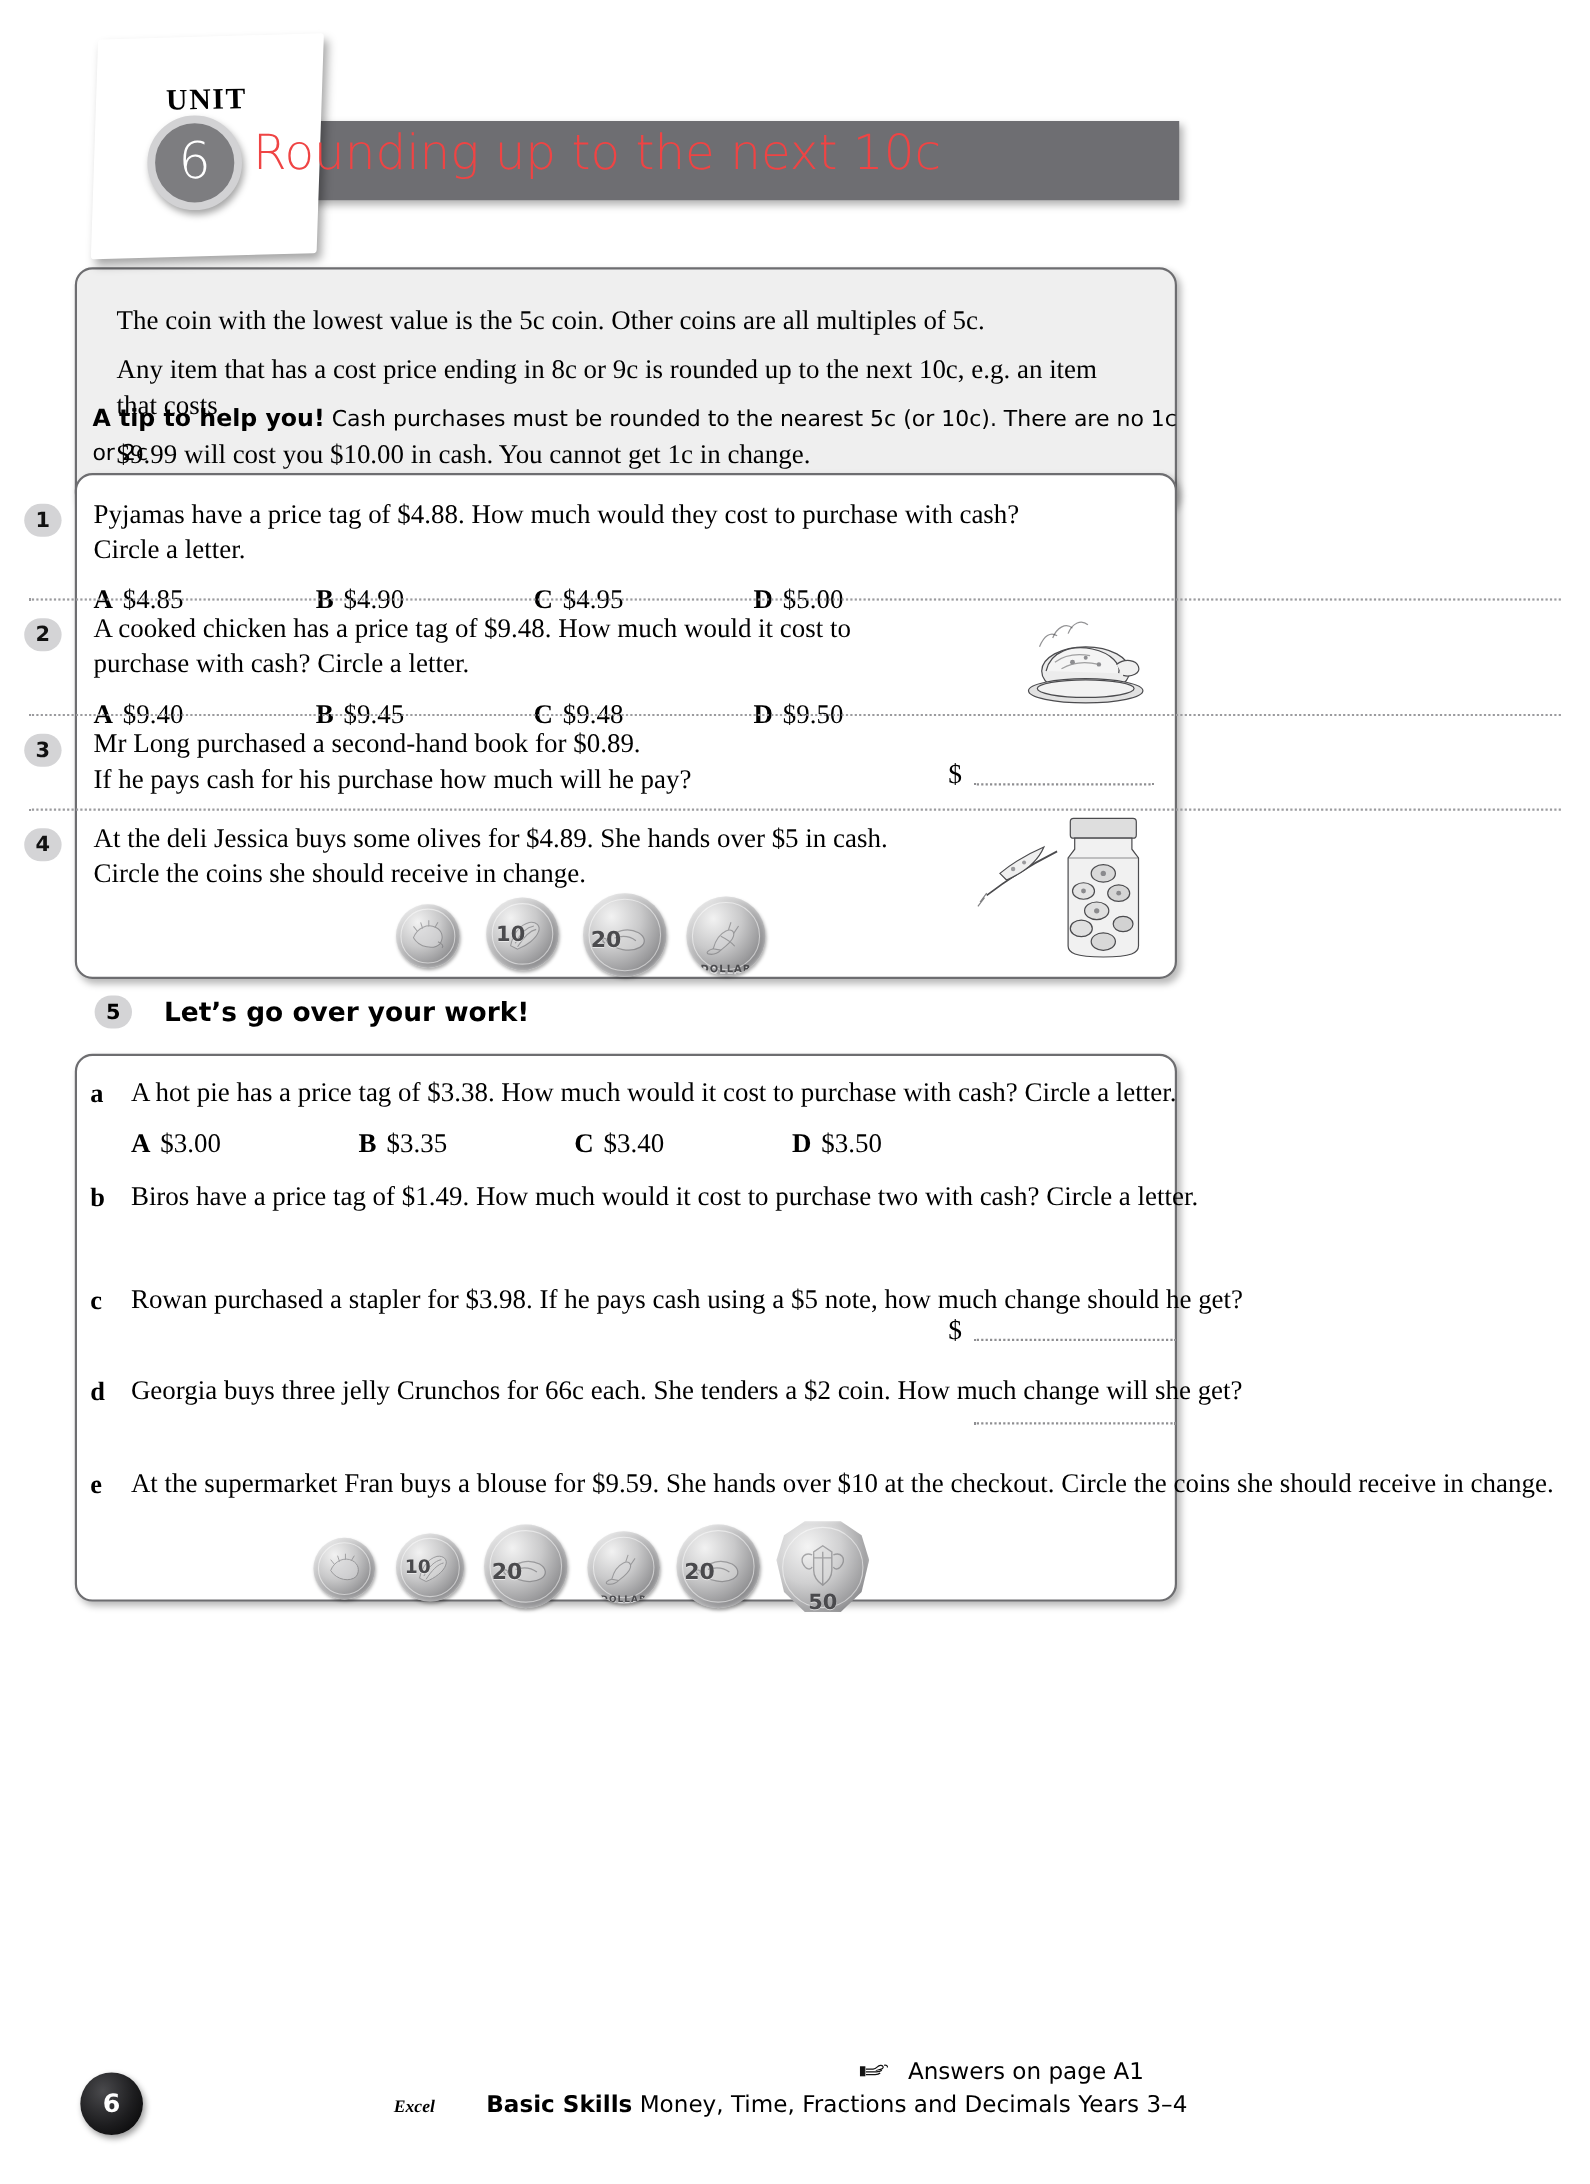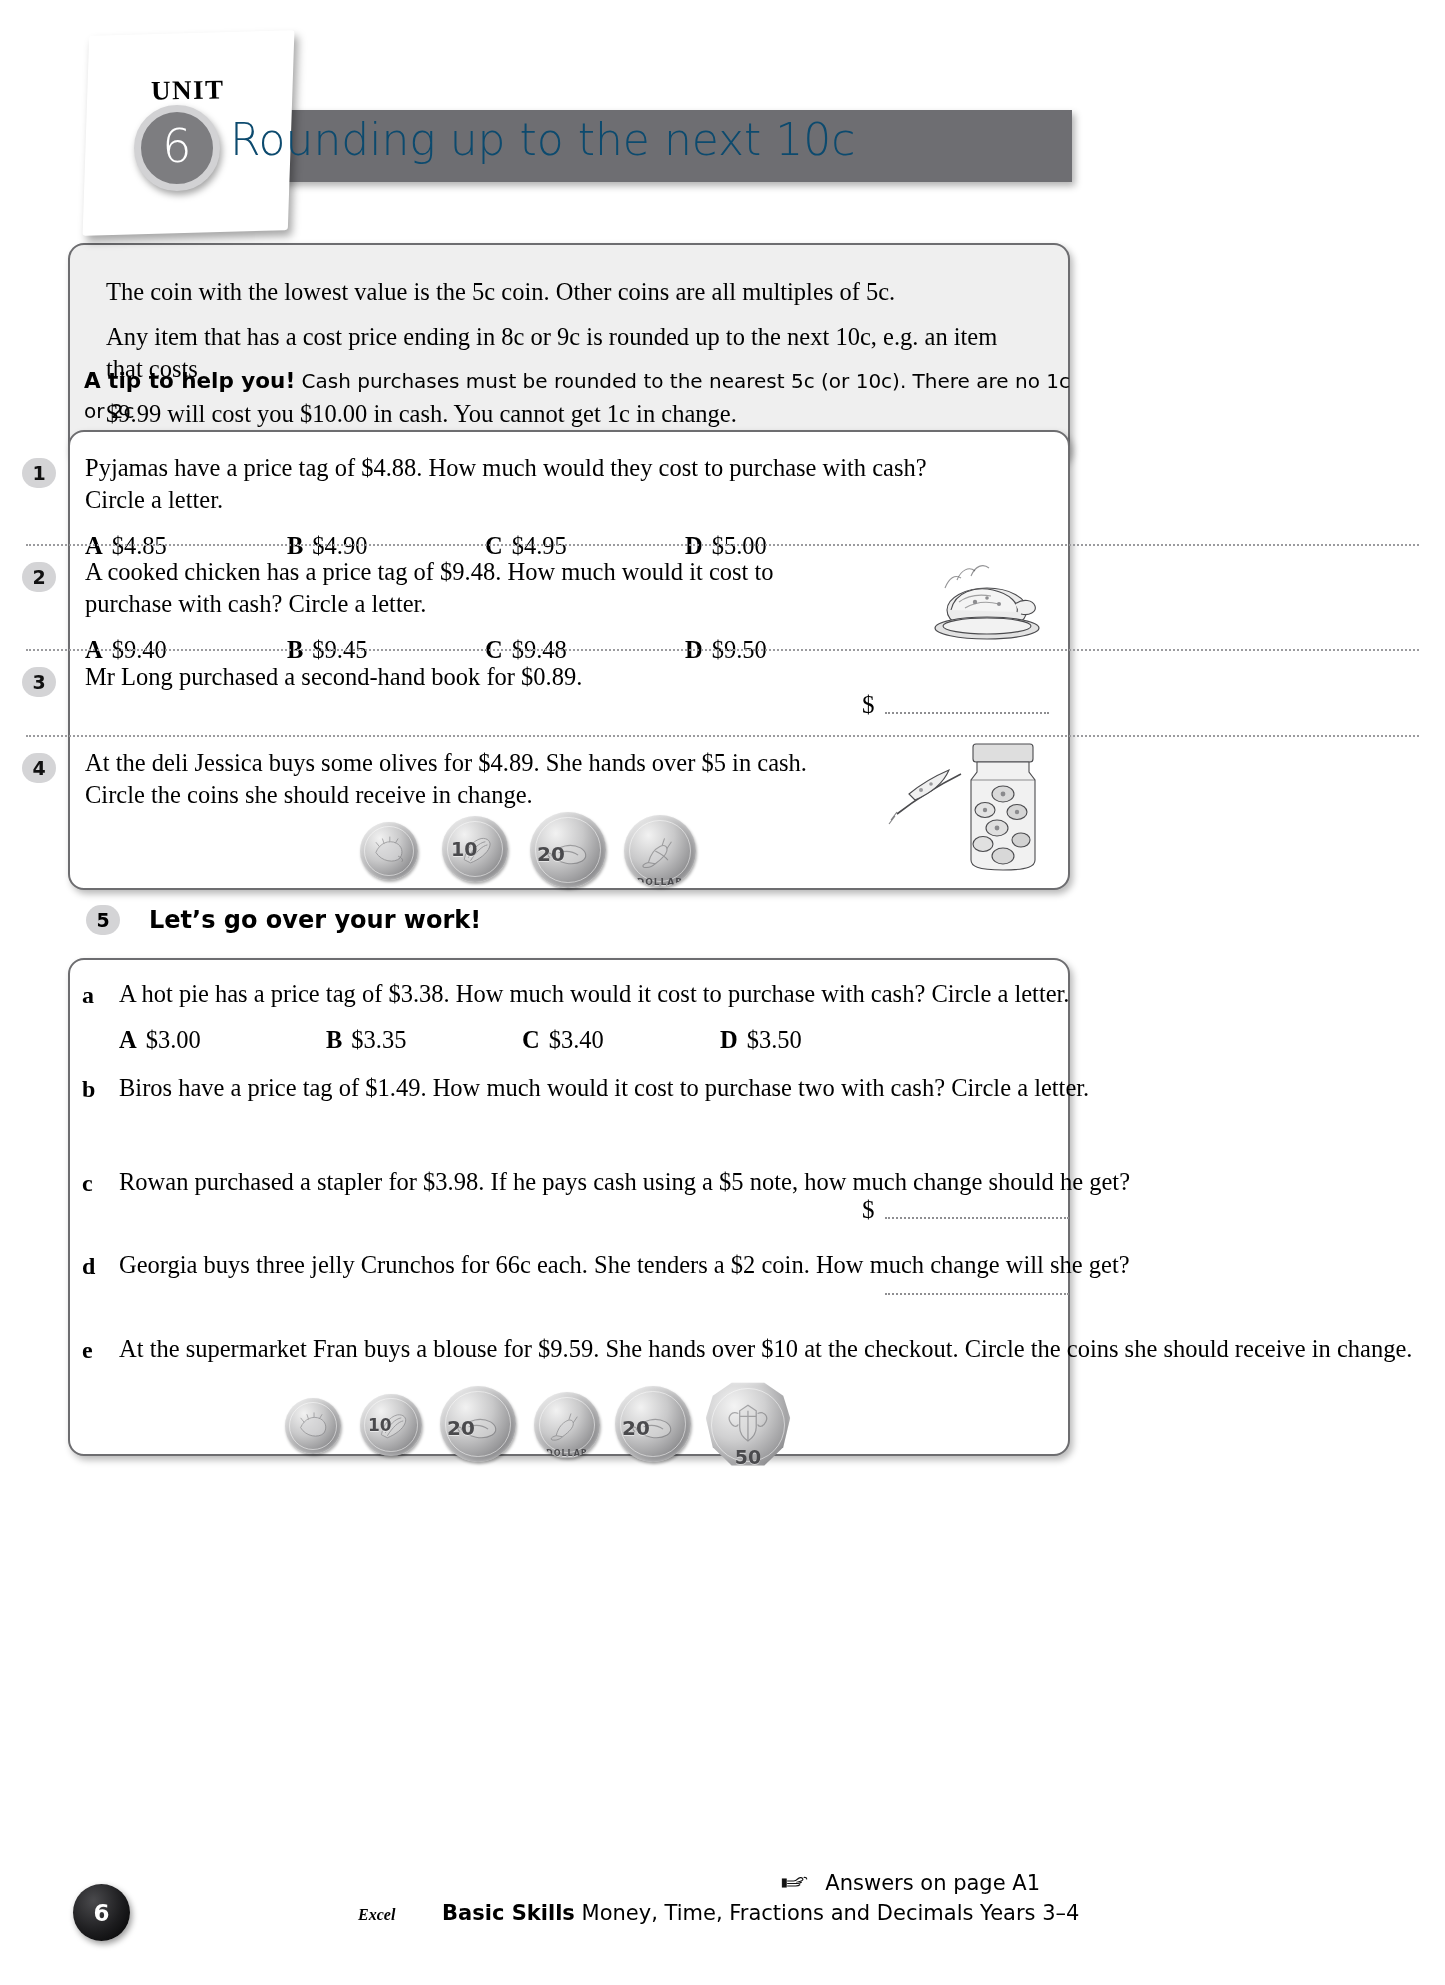--- a/index.html
+++ b/index.html
@@ -79,21 +79,21 @@
     box-shadow: 3px 4px 7px rgba(0,0,0,0.3);
     z-index: 2;
   }
   .title-text {
     position: absolute;
     left: 230px;
     top: 114px;
     font-family: "DejaVu Sans", sans-serif;
     font-weight: 300;
     font-size: 44px;
-    color: #0c4a6e;
+    color: #ef4444;
     letter-spacing: 0px;
     z-index: 5;
   }
 
   
   .intro-box {
     position: absolute;
     left: 68px;
     top: 243px;
     width: 1002px;
@@ -400,20 +400,21 @@
       <circle cx="84" cy="56" r="2" fill="#8d8d90" stroke="none"></circle>
     </g>
   </svg>
 </div>
 
 <div class="dotsep" style="top:649px"></div>
 
 <div class="qnum" style="top:667px">3</div>
 <div class="qbody" style="top:661px; right:300px;">
   <span class="line">Mr Long purchased a second-hand book for $0.89.</span>
+  <span class="line">If he pays cash for his purchase how much will he pay?</span>
 </div>
 <div class="dollar" style="left:862px; top:691px;">$</div>
 <div class="answerline" style="left:885px; top:712px; width:164px;"></div>
 <div class="dotsep" style="top:735px"></div>
 
 <div class="qnum" style="top:753px">4</div>
 <div class="qbody" style="top:747px; right:140px;">
   <span class="line">At the deli Jessica buys some olives for $4.89. She hands over $5 in cash.</span>
   <span class="line">Circle the coins she should receive in change.</span>
 </div>

